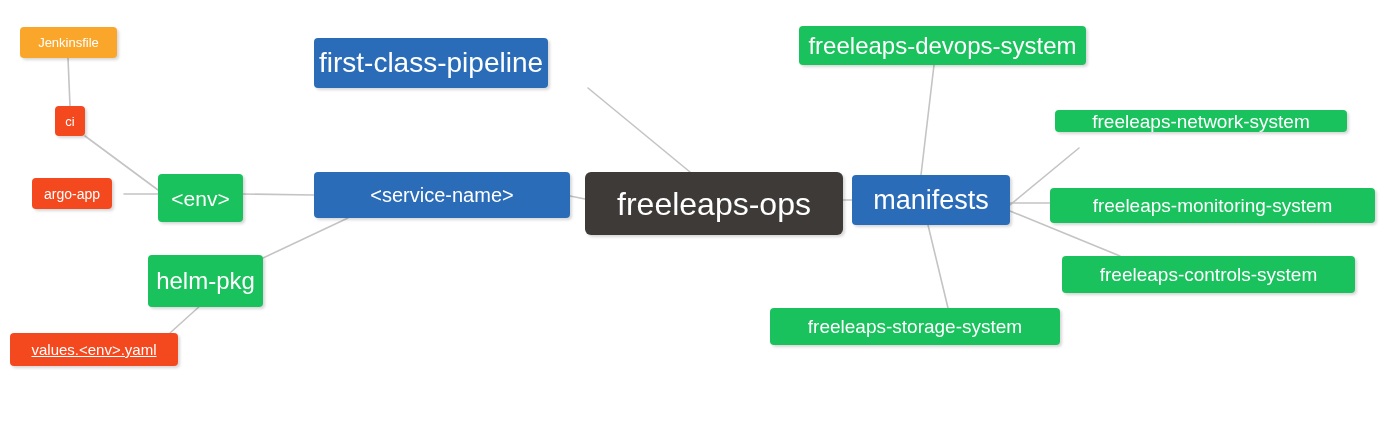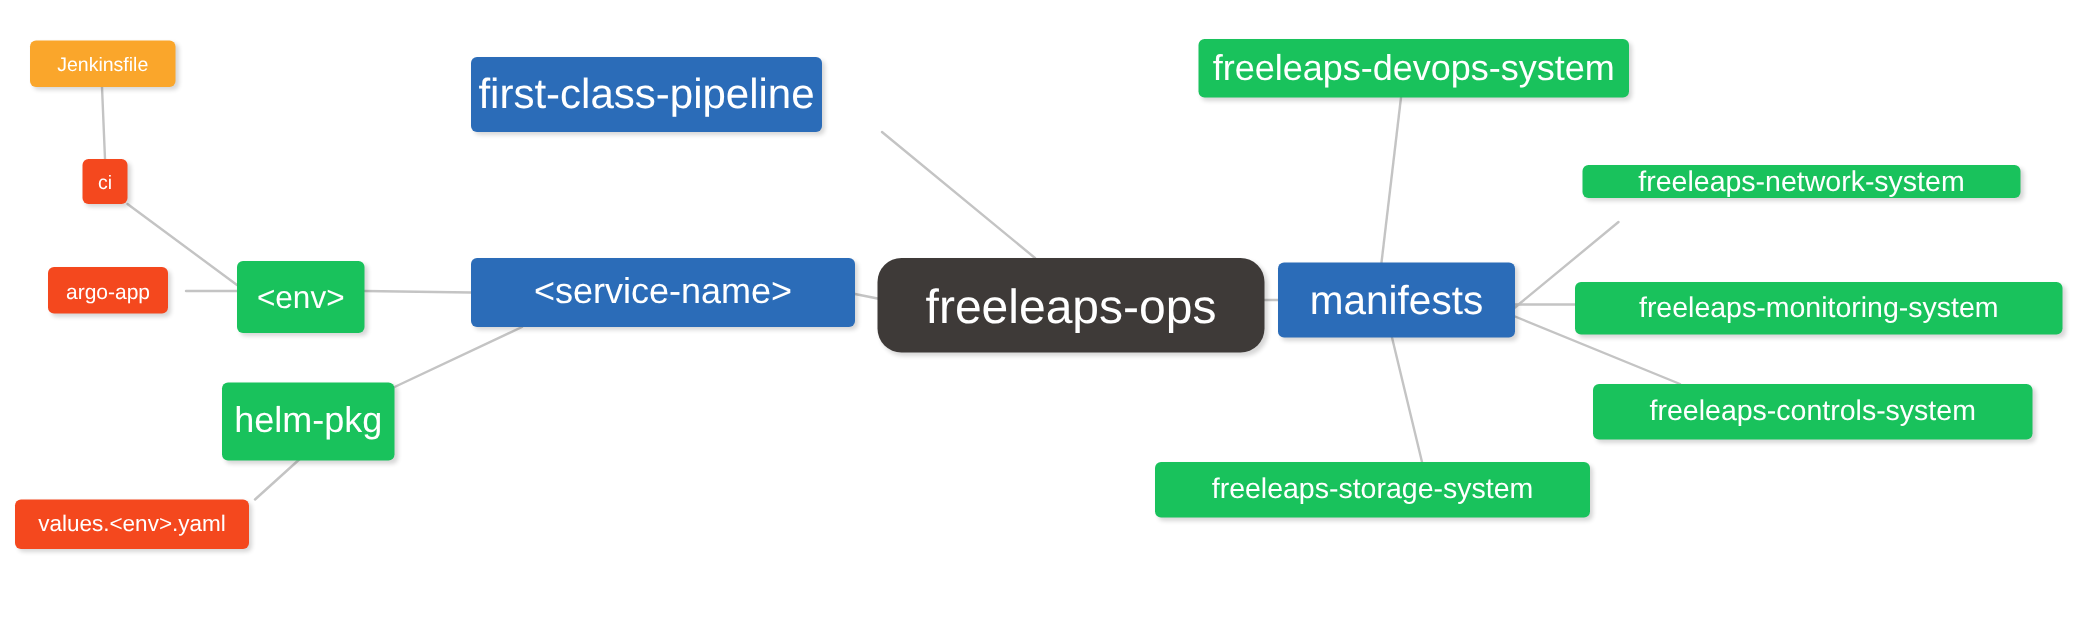--- a/index.html
+++ b/index.html
@@ -37,21 +37,21 @@
     color: #ffffff;
     white-space: nowrap;
     line-height: 1;
     box-shadow: 2px 2px 3px rgba(0,0,0,0.16);
     padding: 0 10px;
     cursor: pointer;
     user-select: none;
   }
   .n-root {
     background: #3e3a38;
-    border-radius: 16px;
+    border-radius: 6px;
     font-size: 32px;
   }
   .n-blue   { background: #2b6cb8; }
   .n-green  { background: #19c25c; }
   .n-orange { background: #faa62b; }
   .n-red    { background: #f4481e; }
 </style>
 </head>
 <body>
 
@@ -81,27 +81,27 @@
       </div>
       <div class="node n-red" style="left: 32px; top: 178px; width: 80px; height: 31px; font-size: 14px;">
         <span>argo-app</span>
       </div>
       <div class="node n-green" style="left: 158px; top: 174px; width: 85px; height: 48px; font-size: 21px;">
         <span>&lt;env&gt;</span>
       </div>
       <div class="node n-green" style="left: 148px; top: 255px; width: 115px; height: 52px; font-size: 24px; align-items: center;">
         <span>helm-pkg</span>
       </div>
-      <div class="node n-red" style="left: 10px; top: 333px; width: 156px; height: 33px; font-size: 15px;">
+      <div class="node n-red" style="left: 10px; top: 333px; width: 168px; height: 33px; font-size: 15px; text-decoration: underline;">
         <span>values.&lt;env&gt;.yaml</span>
       </div>
       <div class="node n-blue" style="left: 314px; top: 38px; width: 234px; height: 50px; font-size: 28px;">
         <span>first-class-pipeline</span>
       </div>
-      <div class="node n-blue" style="left: 314px; top: 172px; width: 256px; height: 46px; font-size: 24px;">
+      <div class="node n-blue" style="left: 314px; top: 172px; width: 256px; height: 46px; font-size: 20px;">
         <span>&lt;service-name&gt;</span>
       </div>
       <div class="node n-root" style="left: 585px; top: 172px; width: 258px; height: 63px; font-size: 32px;">
         <span>freeleaps-ops</span>
       </div>
       <div class="node n-blue" style="left: 852px; top: 175px; width: 158px; height: 50px; font-size: 27px;">
         <span>manifests</span>
       </div>
       <div class="node n-green" style="left: 799px; top: 26px; width: 287px; height: 39px; font-size: 24px;">
         <span>freeleaps-devops-system</span>

